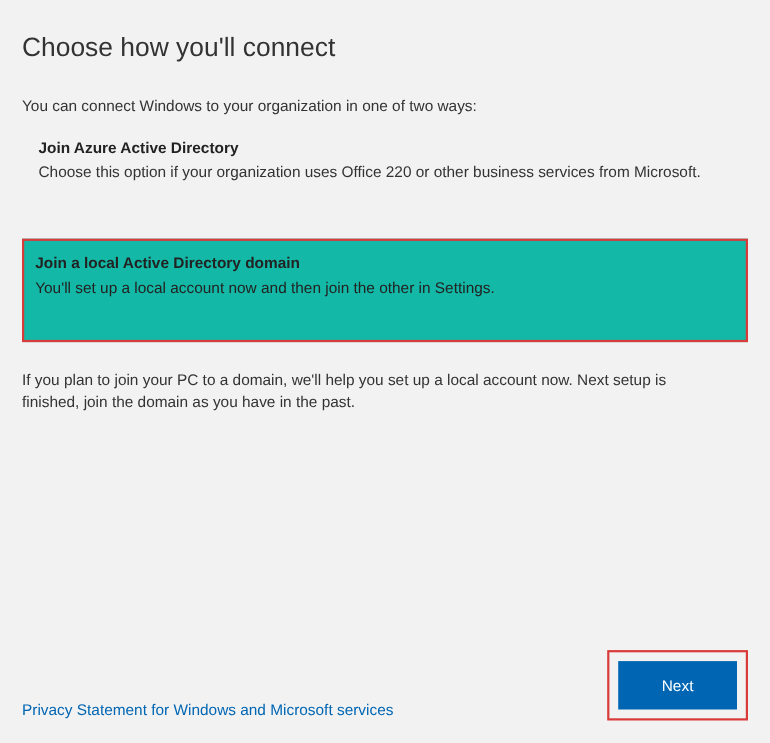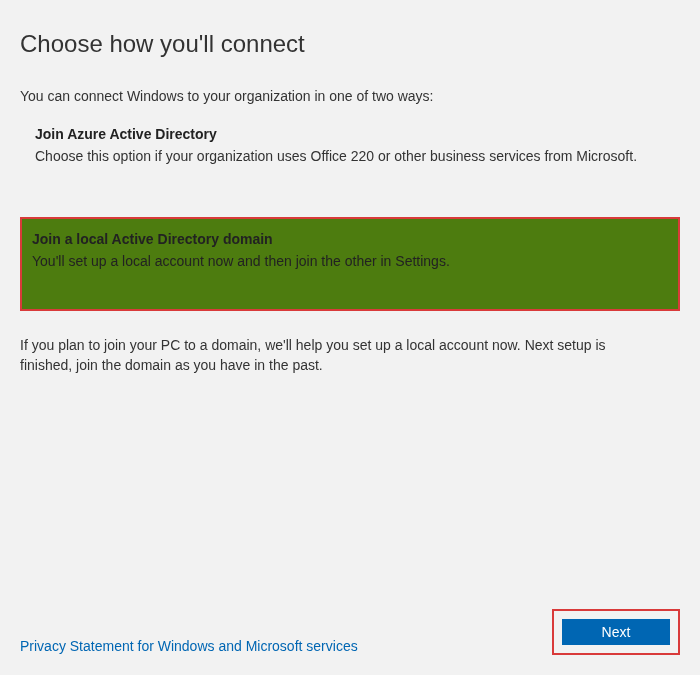--- a/index.html
+++ b/index.html
@@ -38,21 +38,21 @@
     }
     .option-desc {
       font-size: 14px;
       color: #333;
     }
     .option.azure {
       margin-left: 5px;
       margin-bottom: 15px;
     }
     .option.selected {
-      background: #4d7c0f;
+      background: #14b8a6;
       border: 2px solid #d93a3a;
       padding: 12px 10px 40px 10px;
       margin-left: 0;
       margin-top: 41px;
     }
     .option.selected .option-title,
     .option.selected .option-desc {
       color: #222;
     }
     .below-text {
@@ -79,21 +79,21 @@
       bottom: 0;
       right: 0;
       border: 2px solid #d93a3a;
       padding: 8px;
     }
     .next-button {
       background: #0066b3;
       color: #ffffff;
       border: none;
       width: 108px;
-      height: 26px;
+      height: 44px;
       font-size: 14px;
       font-family: inherit;
       cursor: pointer;
     }
   </style>
 </head>
 <body>
 
 <div class="container">
   <h1 class="page-title">Choose how you'll connect</h1>

